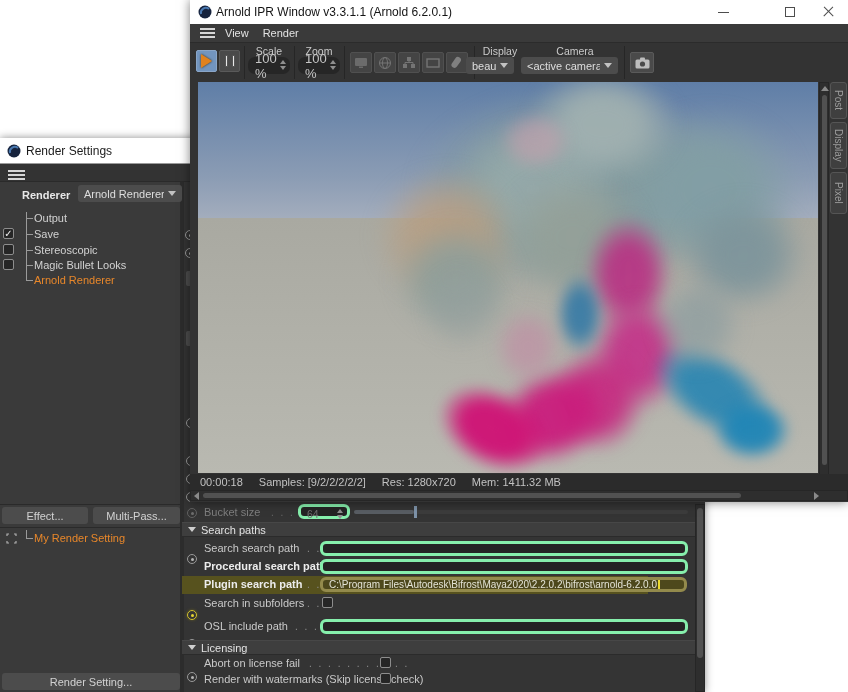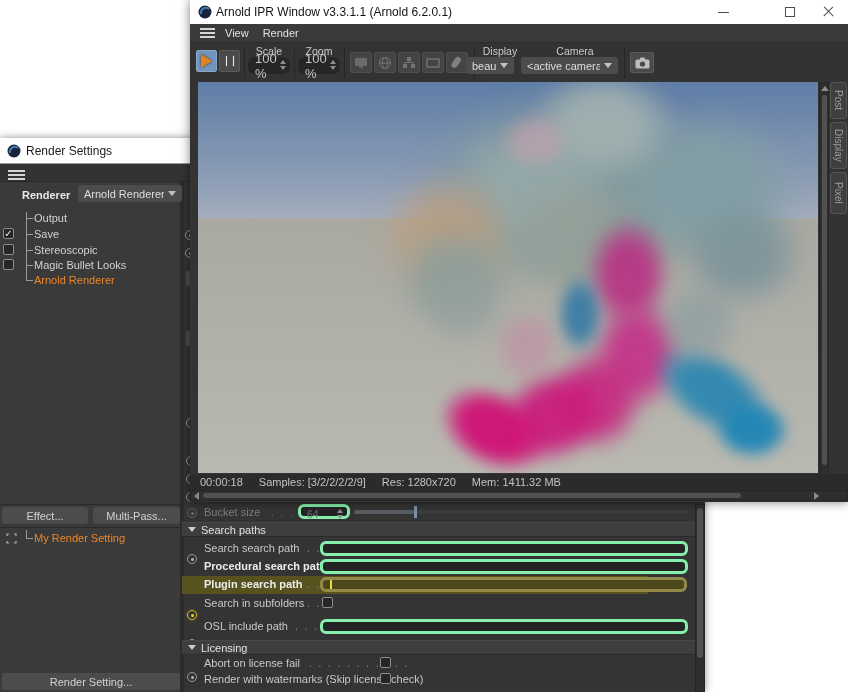--- a/index.html
+++ b/index.html
@@ -221,20 +221,21 @@
 
     <div class="abs radio" style="left:187px;top:424px"></div>
     <span class="abs row-lbl bold" style="left:204px;top:422px">Procedural search path</span>
     <div class="abs field inp" style="left:320px;top:421px;width:368px;height:15px"></div>
 
     <div class="abs hl-band" style="left:182px;top:438px;width:466px;height:18px"></div>
     <div class="abs radio yellow" style="left:187px;top:442px"></div>
     <span class="abs row-lbl bold" style="left:204px;top:440px">Plugin search path</span>
     <span class="abs dots" style="left:302px;top:441px">. .</span>
     <div class="abs field inp" style="left:320px;top:439px;width:367px;height:15px;background:#4d481c;border-color:#938a4c;color:#e3e3d6">
+      <span>C:\Program Files\Autodesk\Bifrost\Maya2020\2.2.0.2\bifrost\arnold-6.2.0.0</span>
         <span class="caret"></span>
     </div>
 
     <div class="abs radio" style="left:187px;top:461px"></div>
     <span class="abs row-lbl" style="left:204px;top:459px">Search in subfolders</span>
     <span class="abs dots" style="left:302px;top:460px">. .</span>
     <span class="abs cbx" style="left:322px;top:459px"></span>
 
     <div class="abs radio" style="left:187px;top:484px"></div>
     <span class="abs row-lbl" style="left:204px;top:482px">OSL include path</span>
@@ -403,21 +404,21 @@
       <div class="sb-thumb" style="left:2px;top:12px;width:5px;height:370px"></div>
       <span class="arr dn" style="left:1px;bottom:3px"></span>
     </div>
 
     <div class="side-tab" style="top:82px;height:37px">Post</div>
     <div class="side-tab" style="top:122px;height:47px">Display</div>
     <div class="side-tab" style="top:172px;height:42px">Pixel</div>
 
     <div class="abs statusbar">
       <span style="margin-left:10px">00:00:18</span>
-      <span>Samples: [3/2/2/2/2/9]</span>
+      <span>Samples: [9/2/2/2/2/2]</span>
       <span>Res: 1280x720</span>
       <span>Mem: 1411.32 MB</span>
     </div>
 
     <div class="abs sb-track" style="left:0;top:490px;width:658px;height:11px">
       <span class="arr lf" style="left:3px;top:1px"></span>
       <div class="sb-thumb" style="left:12px;top:2px;width:538px;height:5px"></div>
       <span class="arr rt" style="right:28px;top:1px"></span>
     </div>
   </div>

